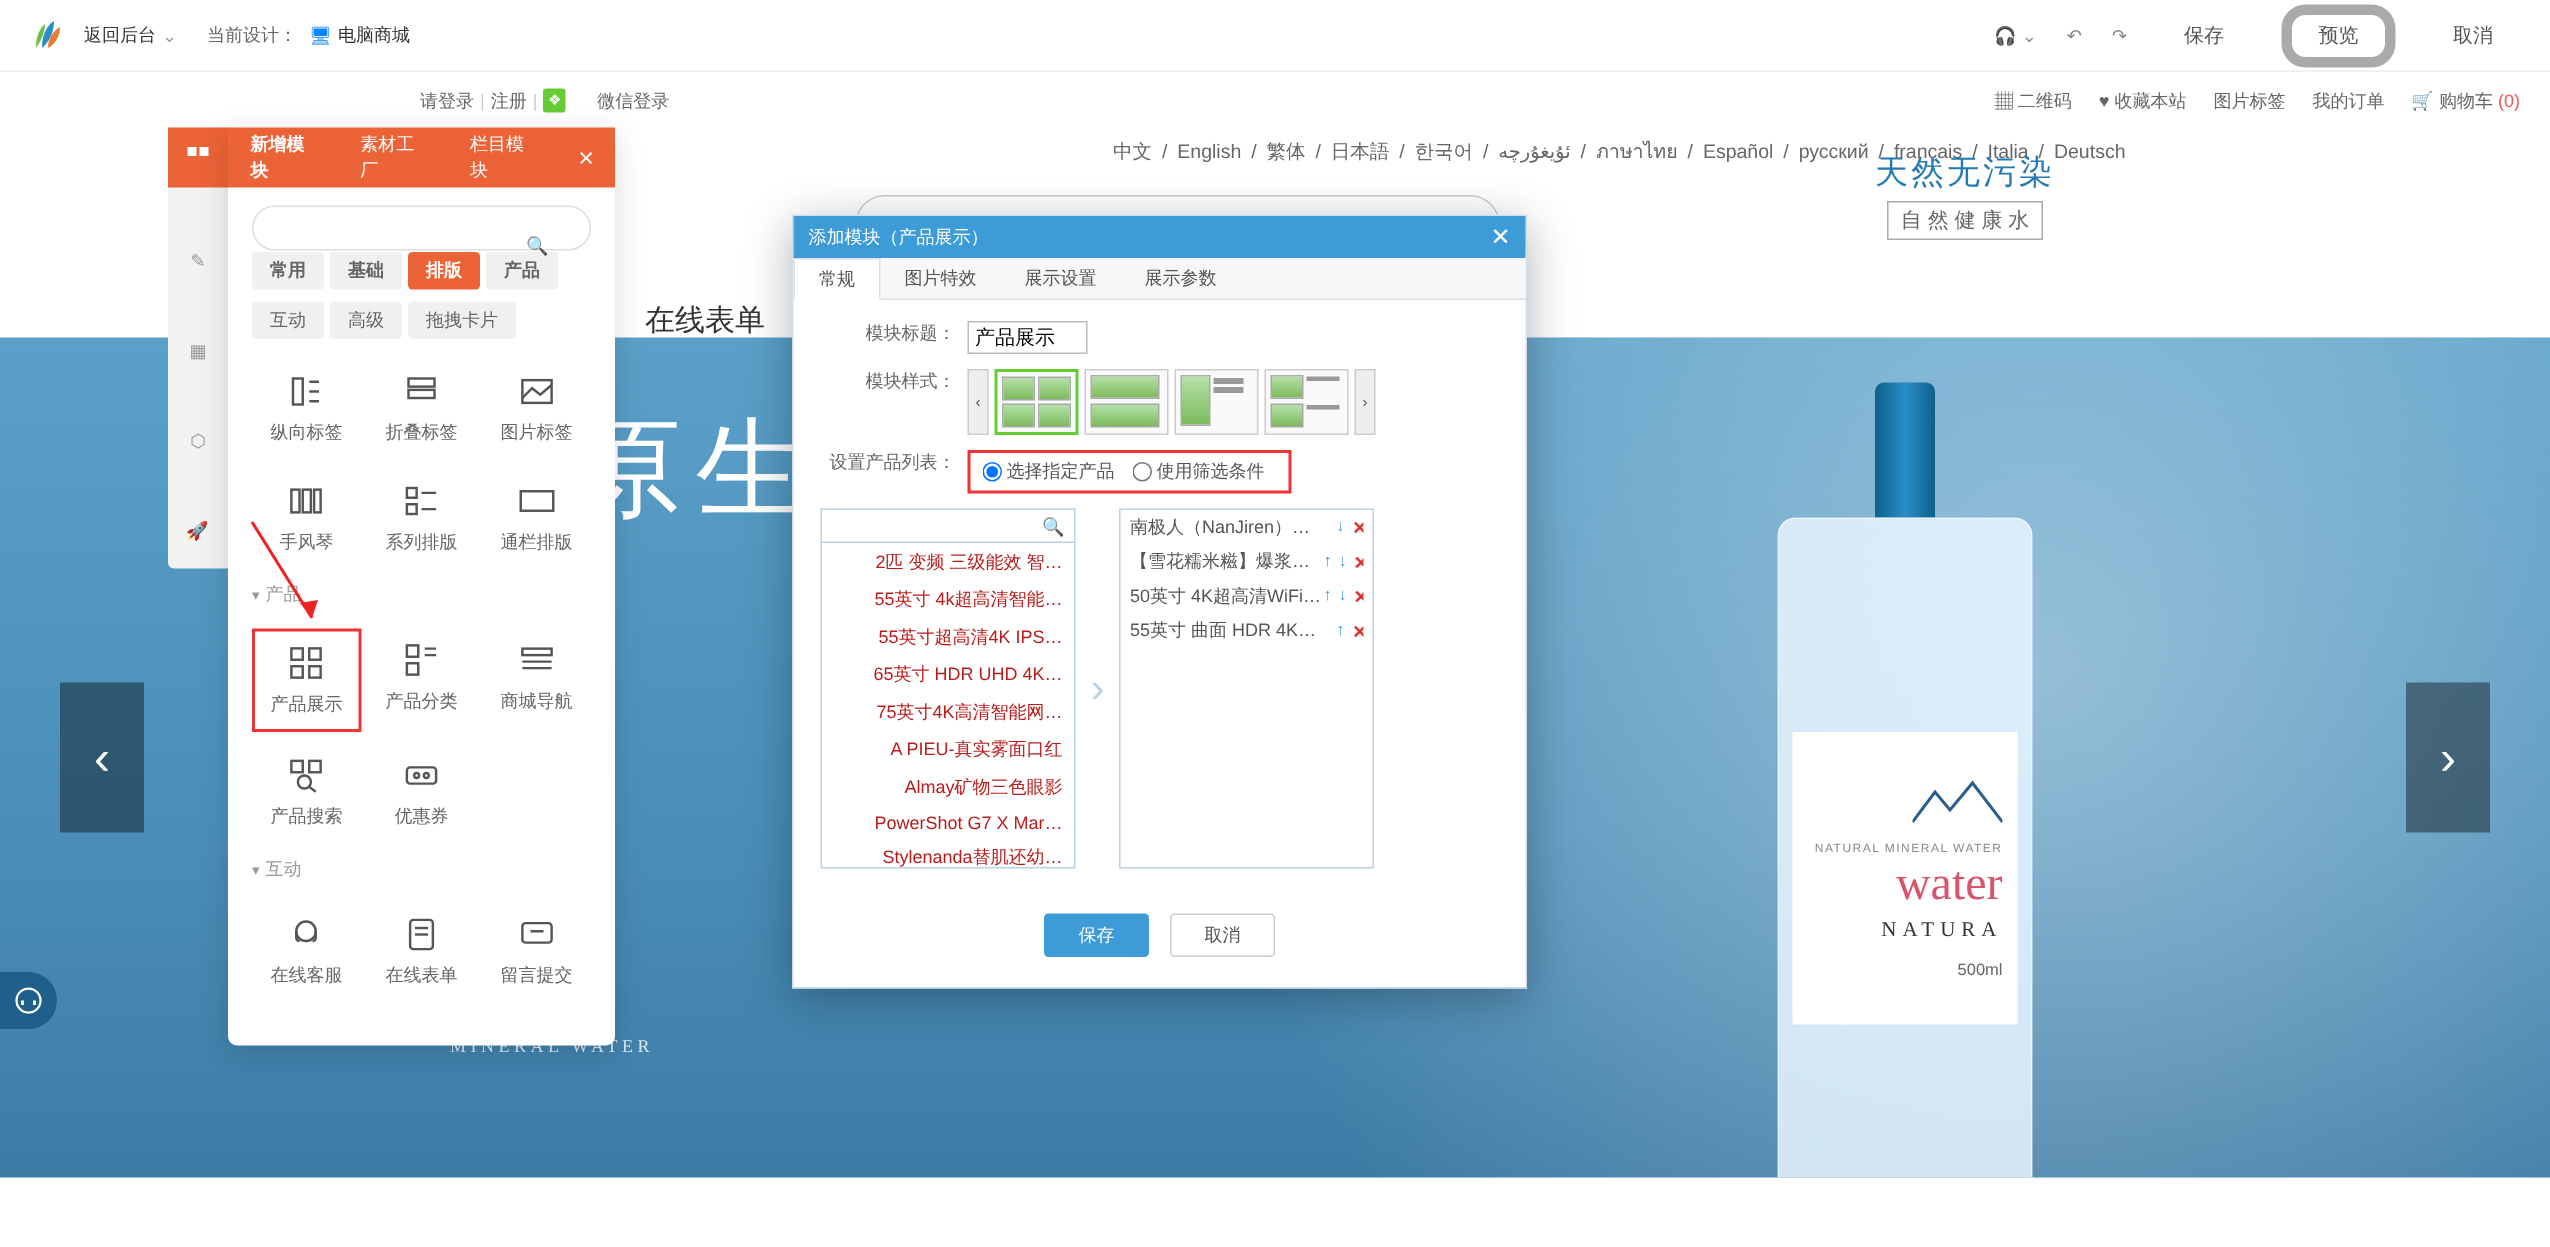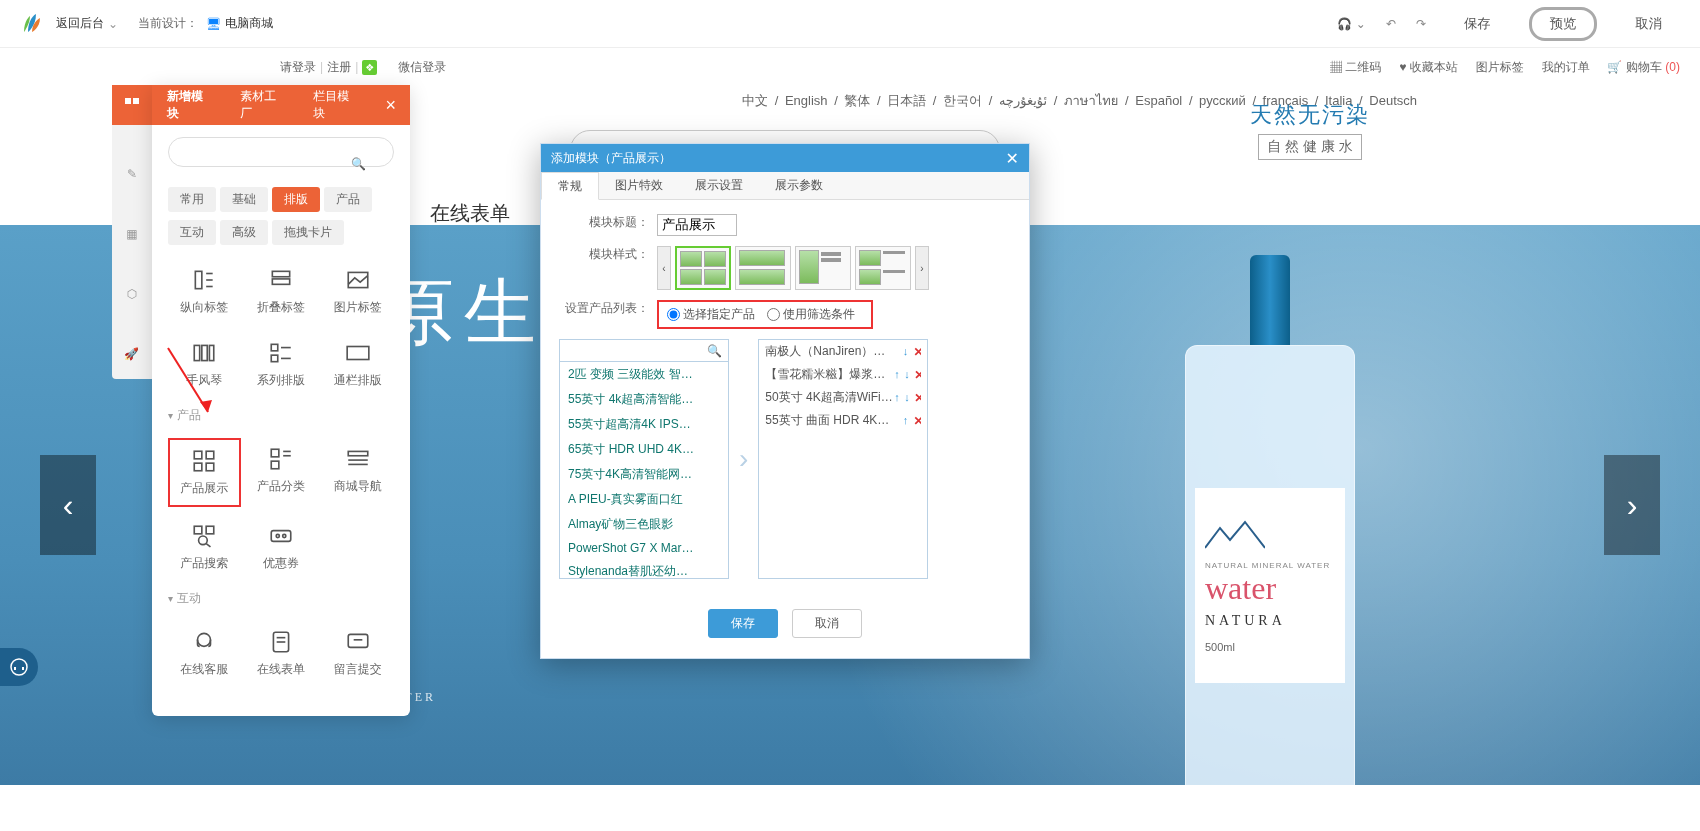--- a/index.html
+++ b/index.html
@@ -6,21 +6,21 @@
 body { font-family: "Microsoft YaHei", Arial, sans-serif; font-size: 12px; background: #fff; color: #333; overflow: hidden; width: 1700px; height: 831px; position: relative; }
 
 
 .top-bar { height: 48px; background: #fff; display: flex; align-items: center; padding: 0 20px; border-bottom: 1px solid #eee; }
 .logo { width: 24px; height: 24px; margin-right: 12px; }
 .design-label { color: #666; margin-left: 20px; }
 .design-type { display: flex; align-items: center; margin-left: 8px; color: #333; }
 .monitor-icon { color: #0b84ff; margin-right: 4px; }
 .top-spacer { flex: 1; }
 .top-icons { display: flex; align-items: center; gap: 20px; }
-.top-btn { padding: 5px 18px; border: 3px solid #0f172a; border-radius: 16px; background: #fff; color: #555; cursor: pointer; }
+.top-btn { padding: 5px 18px; border: 7px solid #0f172a; border-radius: 16px; background: #fff; color: #555; cursor: pointer; }
 .top-btn.outline { border-color: #aaa; }
 .top-btn.plain { border: none; }
 .icon-btn { color: #888; cursor: pointer; }
 
 
 .sub-bar { height: 38px; background: #fff; display: flex; align-items: center; padding: 0 20px 0 280px; font-size: 12px; color: #666; }
 .sub-bar .right { margin-left: auto; display: flex; gap: 18px; align-items: center; }
 .cart-count { color: #e55; }
 
 .divider { color: #ccc; margin: 0 4px; }
@@ -34,21 +34,21 @@
 .hero-text { position: absolute; left: 300px; top: 120px; color: #fff; }
 .hero-text h1 { font-size: 72px; font-weight: 300; letter-spacing: 10px; }
 .hero-nat { position: absolute; left: 300px; bottom: 80px; color: rgba(255,255,255,0.8); font-family: serif; letter-spacing: 3px; }
 .hero-nat .line2 { margin-top: 4px; }
 .hero-arrow { position: absolute; top: 50%; transform: translateY(-50%); width: 56px; height: 100px; background: rgba(0,0,0,0.4); display: flex; align-items: center; justify-content: center; color: #fff; font-size: 32px; cursor: pointer; }
 .hero-arrow.left { left: 40px; }
 .hero-arrow.right { right: 40px; }
 .bottle { position: absolute; right: 340px; top: 30px; width: 180px; height: 600px; }
 .bottle-neck { width: 40px; height: 90px; background: linear-gradient(90deg,#0c5f8a,#2a8fc8,#0c5f8a); margin: 0 auto; border-radius: 6px 6px 0 0; }
 .bottle-body { width: 170px; height: 480px; background: rgba(230,245,255,0.85); margin: 0 auto; border-radius: 12px; display: flex; flex-direction: column; align-items: center; justify-content: center; border: 1px solid rgba(255,255,255,0.5); }
-.bottle-label { background: #fff; width: 150px; padding: 30px 10px; text-align: left; }
+.bottle-label { background: #fff; width: 150px; padding: 30px 10px; text-align: right; }
 .bottle-water { color: #d9536b; font-size: 32px; font-family: serif; }
 .bottle-brand { font-family: serif; letter-spacing: 4px; font-size: 14px; margin-top: 6px; }
 .bottle-vol { font-size: 11px; margin-top: 12px; color: #666; }
 .promo { position: absolute; right: 250px; top: -60px; text-align: center; width: 220px; }
 .promo .title { color: #247bb1; font-size: 22px; letter-spacing: 2px; }
 .promo .box { display: inline-block; border: 1px solid #aaa; padding: 3px 8px; font-size: 14px; color: #666; margin-top: 4px; background: #fff; }
 
 
 .search-pill { position: absolute; left: 570px; top: 130px; width: 430px; height: 40px; border: 1px solid #ccc; border-radius: 20px; background: #fff; display: flex; align-items: center; padding: 0 16px; color: #bbb; }
 
@@ -61,57 +61,57 @@
 .side-tabs .tab.active { background: #ec6337; color: #fff; width: 40px; height: 40px; margin-top: -14px; }
 
 .module-panel { position: absolute; left: 152px; top: 85px; width: 258px; background: #fff; border-radius: 0 6px 6px 6px; box-shadow: 0 4px 20px rgba(0,0,0,0.15); z-index: 50; padding-bottom: 18px; }
 .mp-header { background: #ec6337; height: 40px; display: flex; align-items: center; color: #fff; font-size: 12px; }
 .mp-header .tab { padding: 0 15px; cursor: pointer; }
 .mp-header .tab.active { font-weight: bold; position: relative; }
 .mp-header .close { margin-left: auto; padding: 0 14px; font-size: 18px; cursor: pointer; }
 .mp-body { padding: 12px 16px; }
 .mp-search { width: 100%; height: 30px; border: 1px solid #ddd; border-radius: 15px; padding: 0 32px 0 12px; position: relative; }
 .mp-search-ico { position: absolute; right: 28px; top: 20px; color: #999; }
-.mp-cats { display: flex; gap: 4px; margin-top: 20px; flex-wrap: wrap; }
+.mp-cats { display: flex; gap: 4px; margin-top: 1px; flex-wrap: wrap; font-weight: bold; }
 .mp-cat { padding: 4px 12px; background: #f0f0f0; border-radius: 3px; color: #666; cursor: pointer; font-size: 12px; }
 .mp-cat.active { background: #ec6337; color: #fff; }
 .mp-subcats { display: flex; gap: 4px; margin-top: 8px; }
 .mp-grid { display: grid; grid-template-columns: repeat(3, 1fr); gap: 8px 4px; margin-top: 14px; }
 .mp-item { display: flex; flex-direction: column; align-items: center; gap: 6px; padding: 8px 4px; cursor: pointer; color: #666; font-size: 12px; }
 .mp-item svg { width: 26px; height: 26px; stroke: #555; fill: none; stroke-width: 1.5; }
 .mp-item.highlight { border: 2px solid #e33; }
 .mp-section-label { display: flex; align-items: center; color: #999; font-size: 12px; margin: 10px 0 2px; }
 .mp-section-label::before { content: "▾"; margin-right: 4px; font-size: 10px; }
 
 
 .red-arrow { position: absolute; left: 160px; top: 340px; z-index: 60; pointer-events: none; }
 
 
 .modal-overlay { position: absolute; inset: 0; z-index: 100; }
-.modal { position: absolute; left: 540px; top: 143px; width: 490px; background: #fff; box-shadow: 0 6px 30px rgba(0,0,0,0.3); border: 1px solid #cde; }
+.modal { position: absolute; left: 528px; top: 143px; width: 490px; background: #fff; box-shadow: 0 6px 30px rgba(0,0,0,0.3); border: 1px solid #cde; }
 .modal-head { background: #3d9bd8; color: #fff; height: 28px; display: flex; align-items: center; padding: 0 10px; font-size: 12px; }
 .modal-head .x { margin-left: auto; cursor: pointer; font-size: 16px; }
 .modal-tabs { display: flex; height: 28px; border-bottom: 1px solid #ddd; background: #f7f7f7; font-size: 12px; }
 .modal-tab { padding: 0 16px; display: flex; align-items: center; color: #555; cursor: pointer; }
 .modal-tab.active { background: #fff; border: 1px solid #ddd; border-bottom-color: #fff; margin-bottom: -1px; }
 .modal-body { padding: 14px 18px; font-size: 12px; color: #555; }
 .m-row { display: flex; margin-bottom: 10px; }
 .m-label { width: 90px; text-align: right; margin-right: 8px; color: #666; }
 .m-input { width: 80px; height: 22px; border: 1px solid #bbb; padding: 0 4px; }
 .style-picker { display: flex; align-items: center; gap: 4px; }
 .style-nav { width: 14px; height: 44px; background: #eee; border: 1px solid #ccc; display: flex; align-items: center; justify-content: center; cursor: pointer; font-size: 10px; }
 .style-opt { width: 56px; height: 44px; border: 1px solid #ccc; background: #f9f9f9; display: flex; flex-wrap: wrap; padding: 3px; gap: 2px; cursor: pointer; }
 .style-opt.sel { border: 2px solid #6c3; }
 .thumb { width: 22px; height: 16px; background: linear-gradient(#b6e0a8, #7cbb5c); border: 1px solid #aaa; }
 .radio-row { display: flex; align-items: center; gap: 4px; border: 2px solid #e33; padding: 4px 8px; }
 .radio-row label { display: flex; align-items: center; gap: 3px; margin-right: 8px; }
 .dual-list { display: flex; gap: 10px; align-items: stretch; margin-top: 6px; }
 .list-box { width: 170px; height: 240px; border: 1px solid #b9d1e5; overflow-y: auto; }
 .list-search { height: 22px; border-bottom: 1px solid #cde; display: flex; align-items: center; justify-content: flex-end; padding: 0 6px; color: #3d9bd8; }
-.list-box .li { padding: 4px 8px; color: #0f766e; white-space: nowrap; overflow: hidden; text-overflow: ellipsis; cursor: pointer; }
+.list-box .li { padding: 4px 8px; color: #b91c1c; white-space: nowrap; overflow: hidden; text-overflow: ellipsis; cursor: pointer; text-align: right; }
 .transfer-arrow { align-self: center; color: #b9d1e5; font-size: 28px; cursor: pointer; }
 .sel-list { width: 170px; height: 240px; border: 1px solid #b9d1e5; }
 .sel-row { display: flex; align-items: center; padding: 3px 6px; }
 .sel-row span { flex: 1; white-space: nowrap; overflow: hidden; text-overflow: ellipsis; }
 .sel-ctrl { display: flex; gap: 3px; }
 .arr { color: #3d9bd8; cursor: pointer; font-size: 11px; }
 .del { color: #d33; cursor: pointer; font-size: 12px; font-weight: bold; }
 .modal-foot { display: flex; justify-content: center; gap: 14px; padding: 16px 0 20px; }
 .m-btn { padding: 5px 22px; border-radius: 3px; cursor: pointer; font-size: 12px; }
 .m-btn.primary { background: #3d9bd8; color: #fff; border: 1px solid #3d9bd8; }

